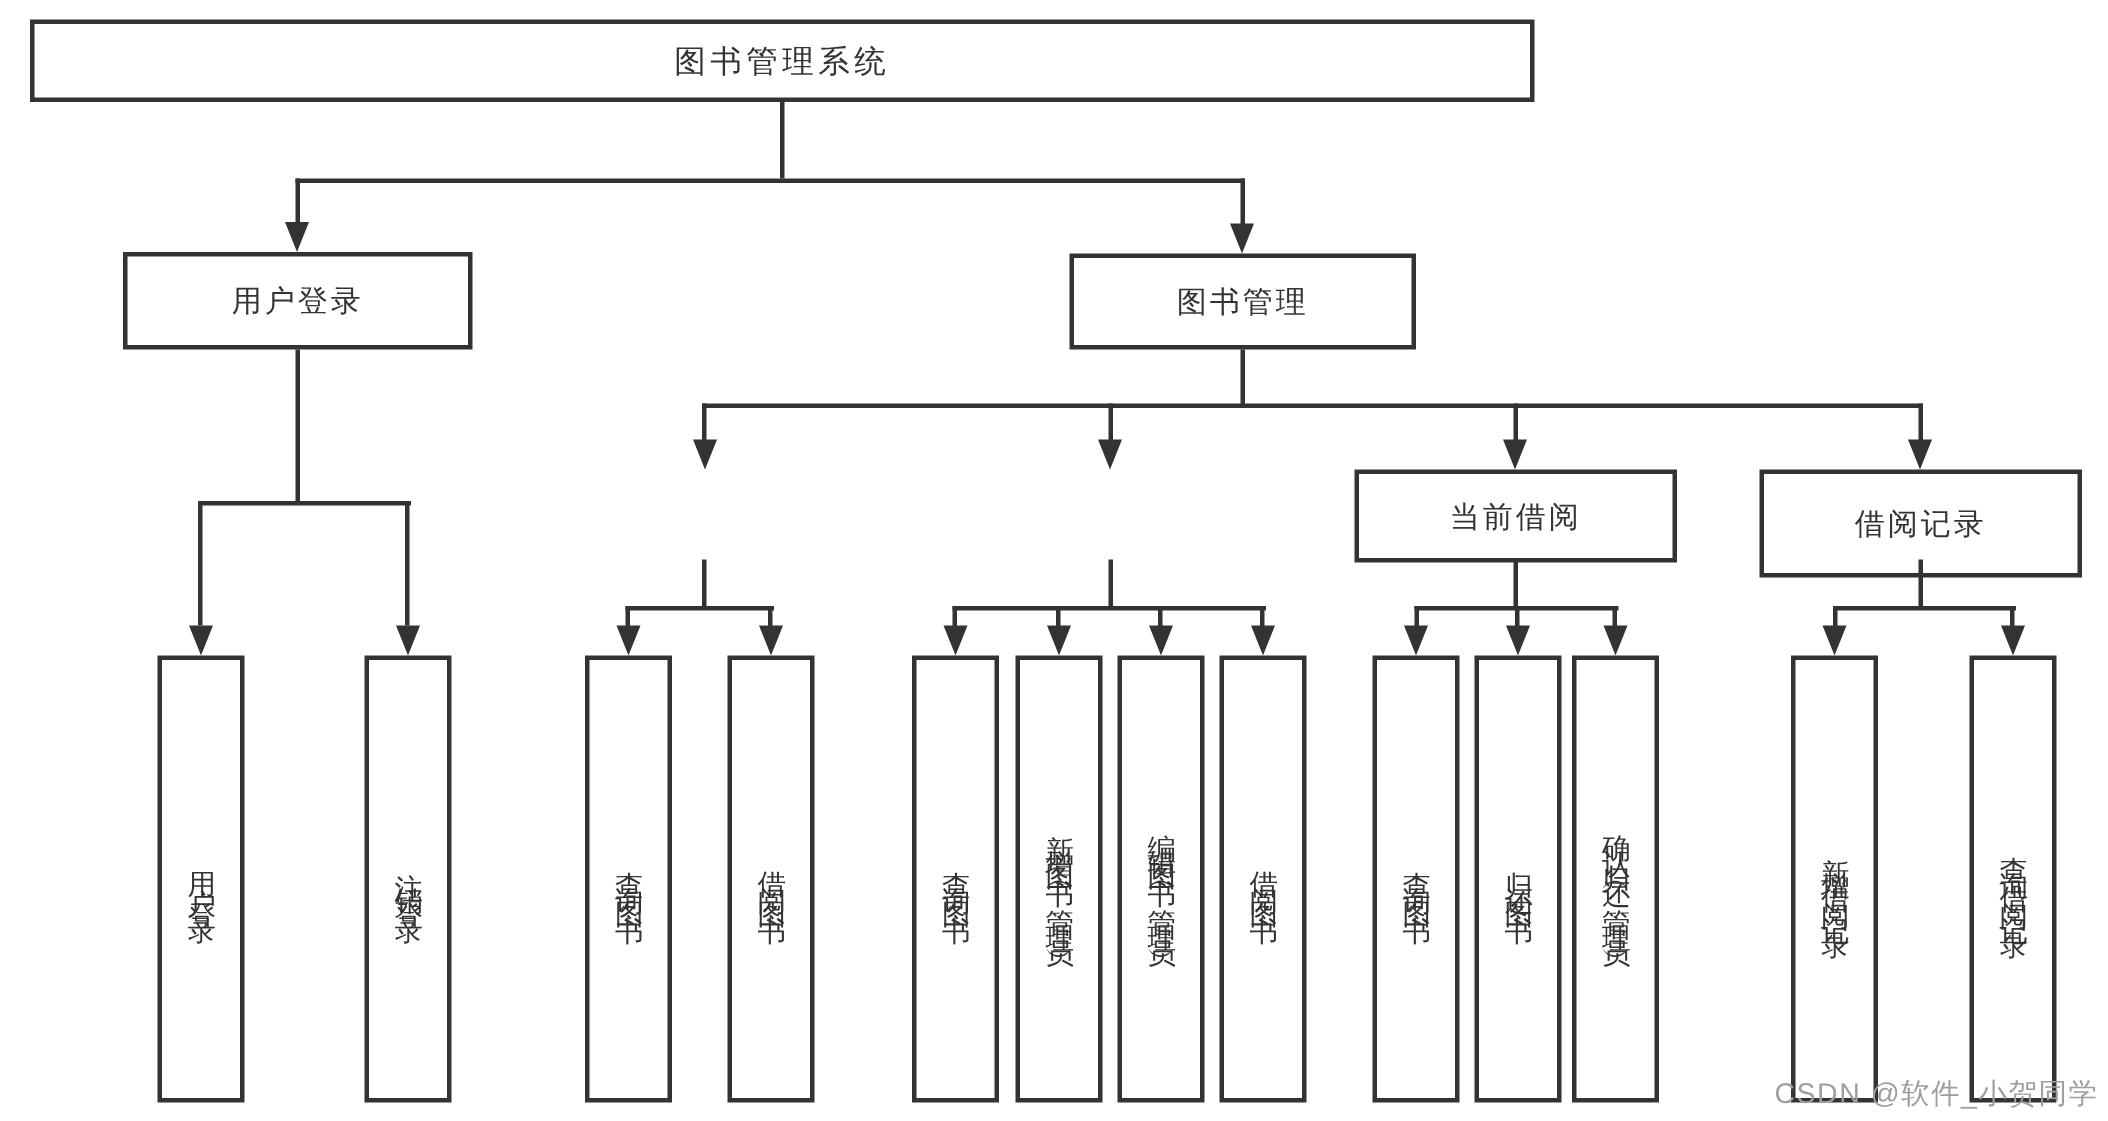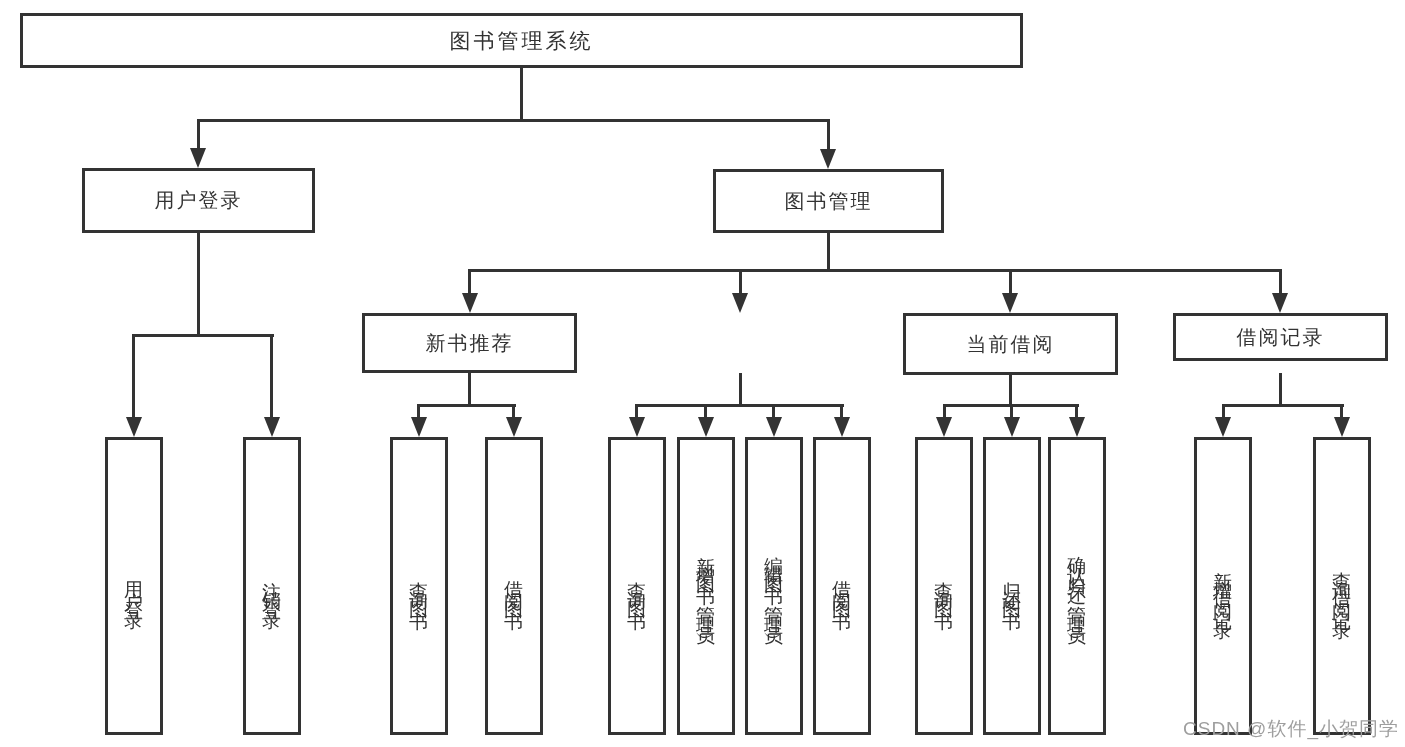--- a/index.html
+++ b/index.html
@@ -92,23 +92,22 @@
   <div class="line" style="left:468px;top:269px;width:814px;height:3px"></div>
   <div class="line" style="left:468px;top:269px;width:3px;height:26px"></div>
   <div class="line" style="left:739px;top:269px;width:3px;height:26px"></div>
   <div class="line" style="left:1009px;top:269px;width:3px;height:26px"></div>
   <div class="line" style="left:1279px;top:269px;width:3px;height:26px"></div>
   <div class="arrow" style="left:462px;top:293px"></div>
   <div class="arrow" style="left:732px;top:293px"></div>
   <div class="arrow" style="left:1002px;top:293px"></div>
   <div class="arrow" style="left:1272px;top:293px"></div>
 
-  <div class="box hbox" style="left:362px;top:313px;width:215px;height:60px">新书推荐</div>
   <div class="box hbox" style="left:903px;top:313px;width:215px;height:62px">当前借阅</div>
-  <div class="box hbox" style="left:1173px;top:313px;width:215px;height:48px">借阅记录</div>
+  <div class="box hbox" style="left:1173px;top:313px;width:215px;height:72px">借阅记录</div>
 
   <div class="line" style="left:468px;top:373px;width:3px;height:33px"></div>
   <div class="line" style="left:417px;top:404px;width:99px;height:3px"></div>
   <div class="line" style="left:417px;top:404px;width:3px;height:14px"></div>
   <div class="line" style="left:512px;top:404px;width:3px;height:14px"></div>
   <div class="arrow" style="left:411px;top:417px"></div>
   <div class="arrow" style="left:506px;top:417px"></div>
 
   <div class="line" style="left:739px;top:373px;width:3px;height:33px"></div>
   <div class="line" style="left:635px;top:404px;width:209px;height:3px"></div>

